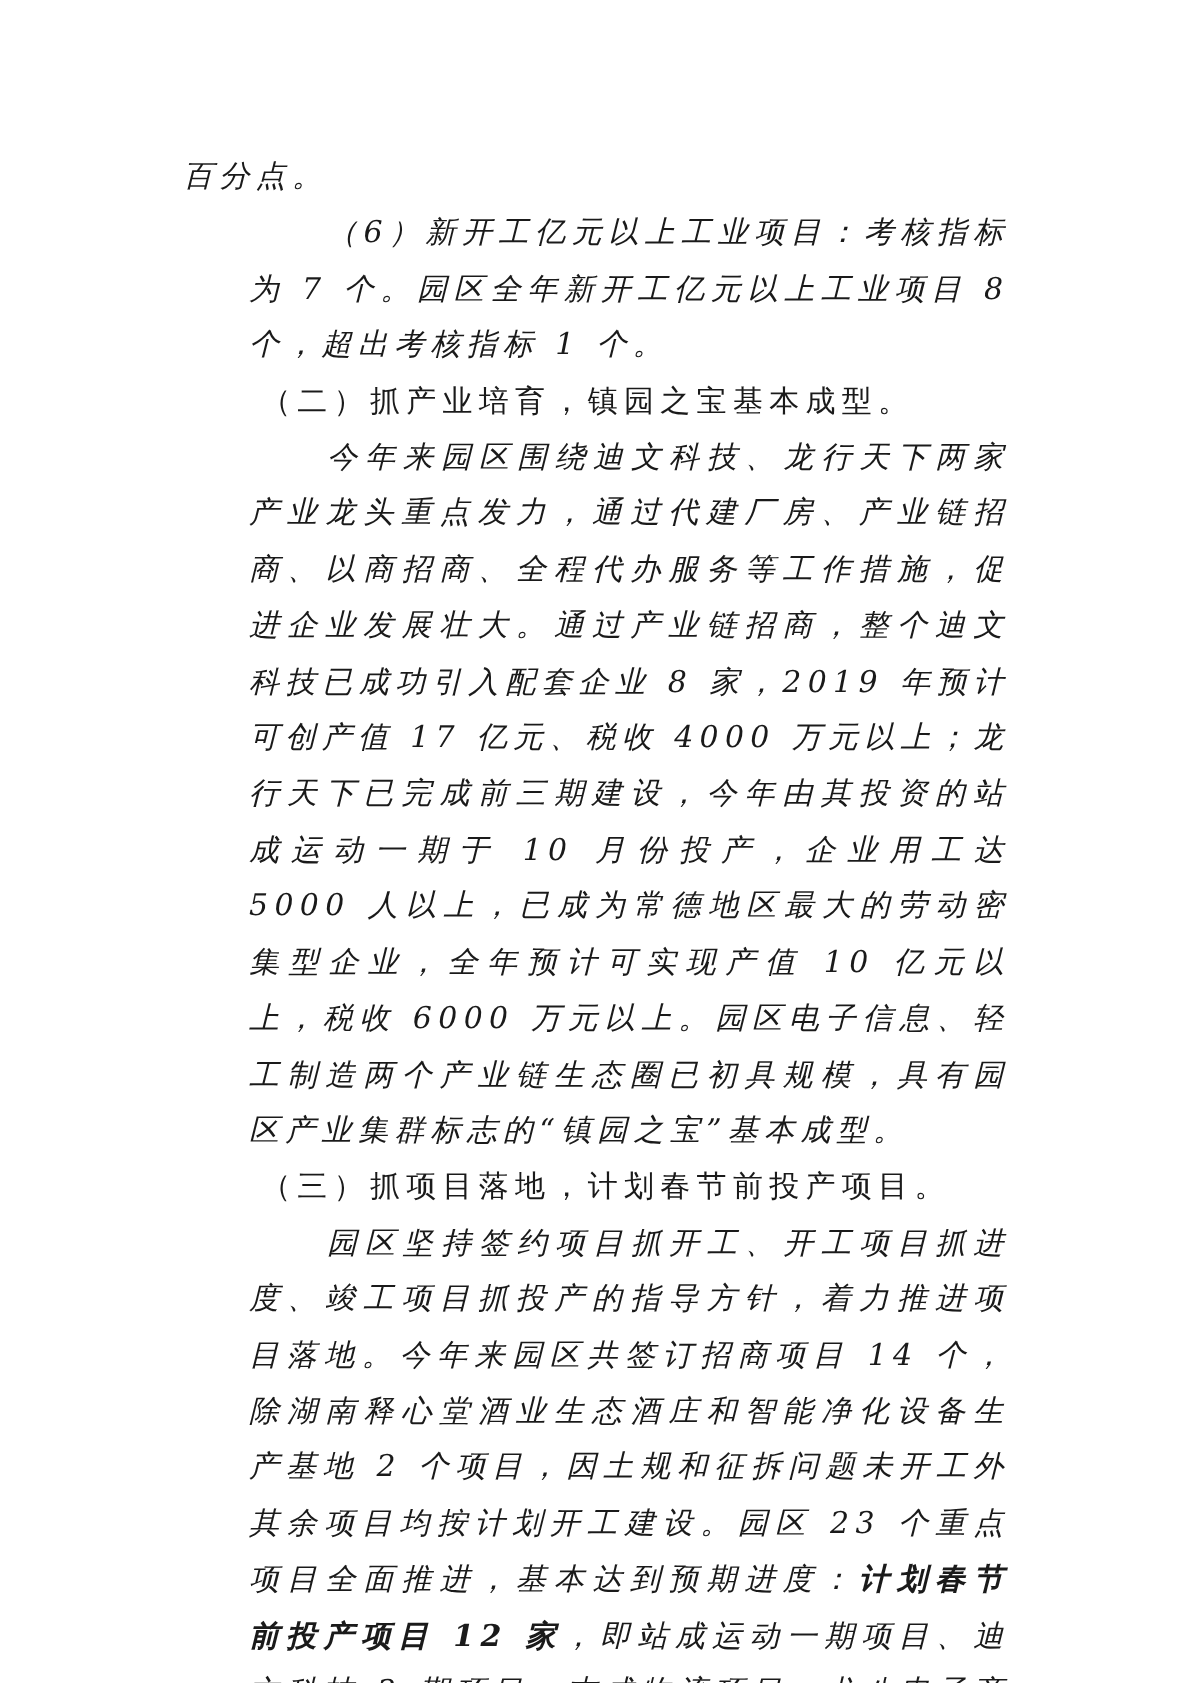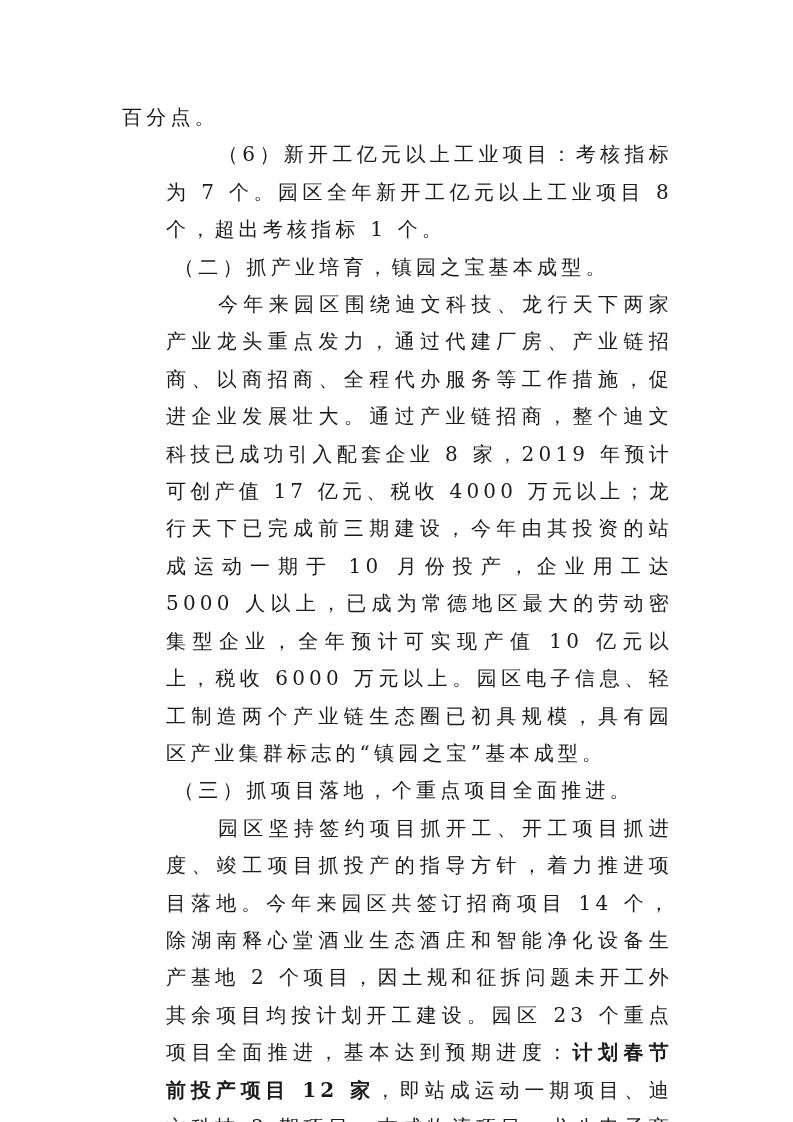--- a/index.html
+++ b/index.html
@@ -4,28 +4,28 @@
 <style>
   html, body { margin: 0; padding: 0; background: #ffffff; }
   body { width: 793px; height: 1122px; position: relative; overflow: hidden; }
   .page {
     position: absolute; left: 122px; top: 99px; width: 551px;
     font-family: "DejaVu Serif", "Liberation Serif", serif;
     color: #1a1a1a;
     font-size: 20px;
     line-height: 37.4px;
   }
-  .para { margin: 0; text-align: justify; text-align-last: left; letter-spacing: 4.2px; }
+  .para { margin: 0; text-align: justify; text-align-last: left; letter-spacing: 4.2px; font-style: italic; }
   .indent { text-indent: 52px; margin-left: 44px; }
   .heading { font-weight: normal; text-indent: 52px; letter-spacing: 4.2px; margin: 0; }
   .bold { font-weight: bold; }
 </style>
 </head>
 <body>
 
 <div class="page">
   <p class="para">百分点。</p>
   <p class="para indent">（6）新开工亿元以上工业项目：考核指标为 7 个。园区全年新开工亿元以上工业项目 8 个，超出考核指标 1 个。</p>
   <p class="heading">（二）抓产业培育，镇园之宝基本成型。</p>
   <p class="para indent">今年来园区围绕迪文科技、龙行天下两家产业龙头重点发力，通过代建厂房、产业链招商、以商招商、全程代办服务等工作措施，促进企业发展壮大。通过产业链招商，整个迪文科技已成功引入配套企业 8 家，2019 年预计可创产值 17 亿元、税收 4000 万元以上；龙行天下已完成前三期建设，今年由其投资的站成运动一期于 10 月份投产，企业用工达 5000 人以上，已成为常德地区最大的劳动密集型企业，全年预计可实现产值 10 亿元以上，税收 6000 万元以上。园区电子信息、轻工制造两个产业链生态圈已初具规模，具有园区产业集群标志的“镇园之宝”基本成型。</p>
-  <p class="heading">（三）抓项目落地，个重点项目全面推进。</p>
+  <p class="heading">（三）抓项目落地，计划春节前投产项目。</p>
   <p class="para indent"><span>园区坚持签约项目抓开工、开工项目抓进度、竣工项目抓投产的指导方针，着力推进项目落地。今年来园区共签订招商项目 14 个，除湖南释心堂酒业生态酒庄和智能净化设备生产基地 2 个项目，因土规和征拆问题未开工外其余项目均按计划开工建设。园区 23 个重点项目全面推进，基本达到预期进度：</span><span class="bold">计划春节前投产项目 12 家</span><span>，即站成运动一期项目、迪文科技 3 期项目、志成物流项目、龙八电子商务物</span></p>
 </div>
 
 </body></html>

